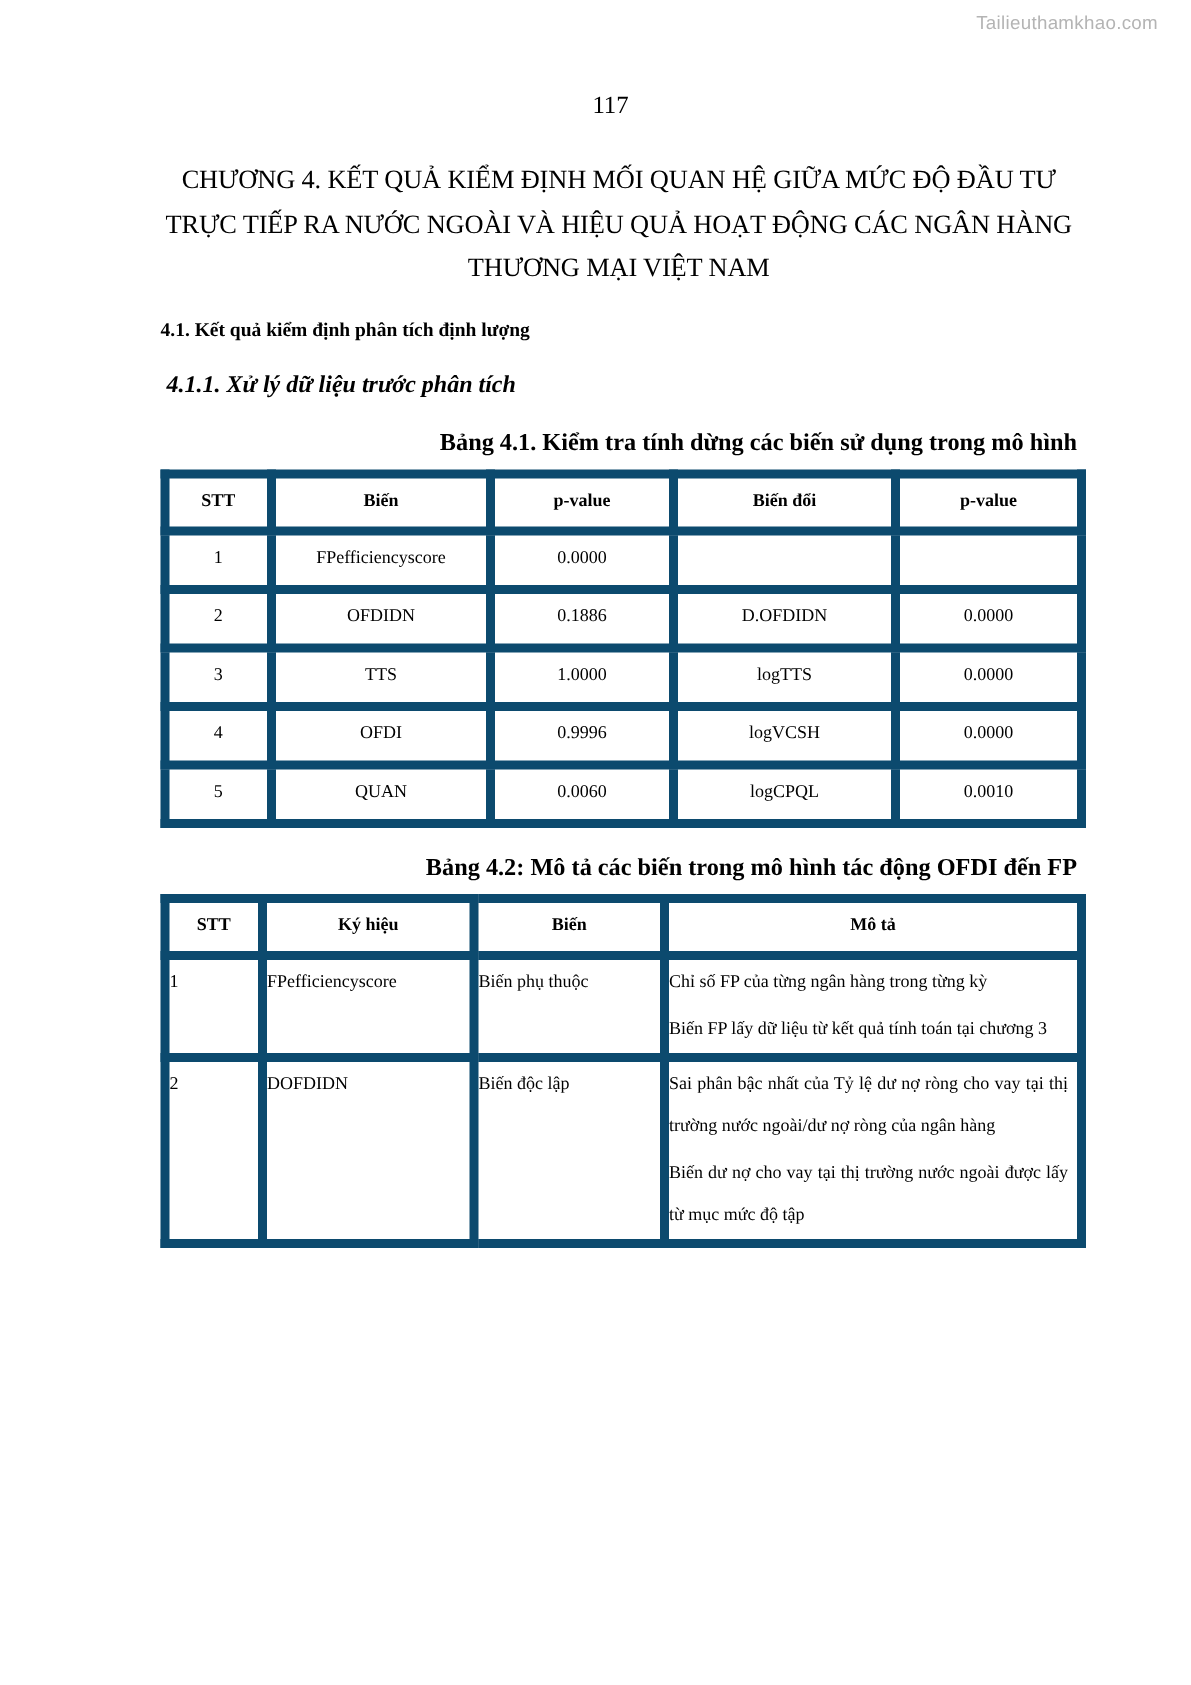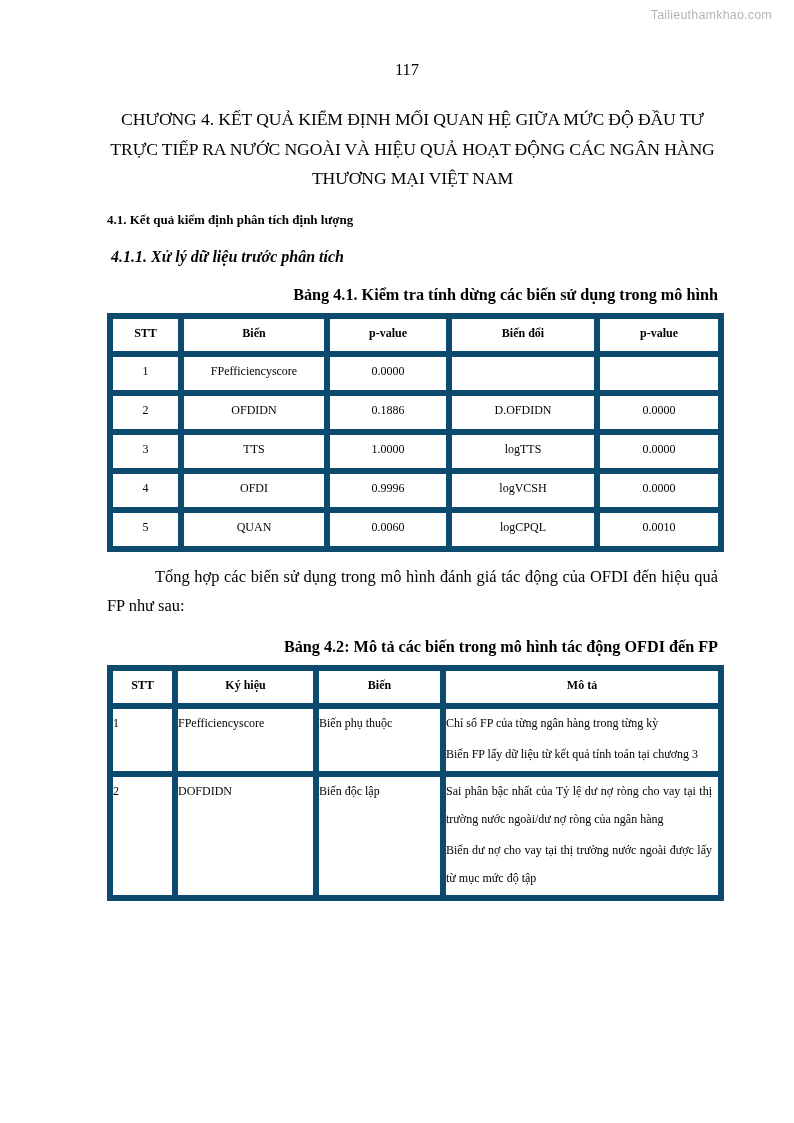--- a/index.html
+++ b/index.html
@@ -205,21 +205,20 @@
           <td>5</td>
           <td>QUAN</td>
           <td>0.0060</td>
           <td>logCPQL</td>
           <td>0.0010</td>
         </tr>
       </tbody>
     </table>
 
 
-    <p class="body">Tổng hợp các biến sử dụng trong mô hình đánh giá tác động của OFDI đến hiệu quả FP như sau:</p>
 
     <p class="caption">Bảng 4.2: Mô tả các biến trong mô hình tác động OFDI đến FP</p>
 
     <table class="doc-table t2">
       <colgroup>
         <col style="width:65px">
         <col style="width:141px">
         <col style="width:127px">
         <col style="width:278px">
       </colgroup>

